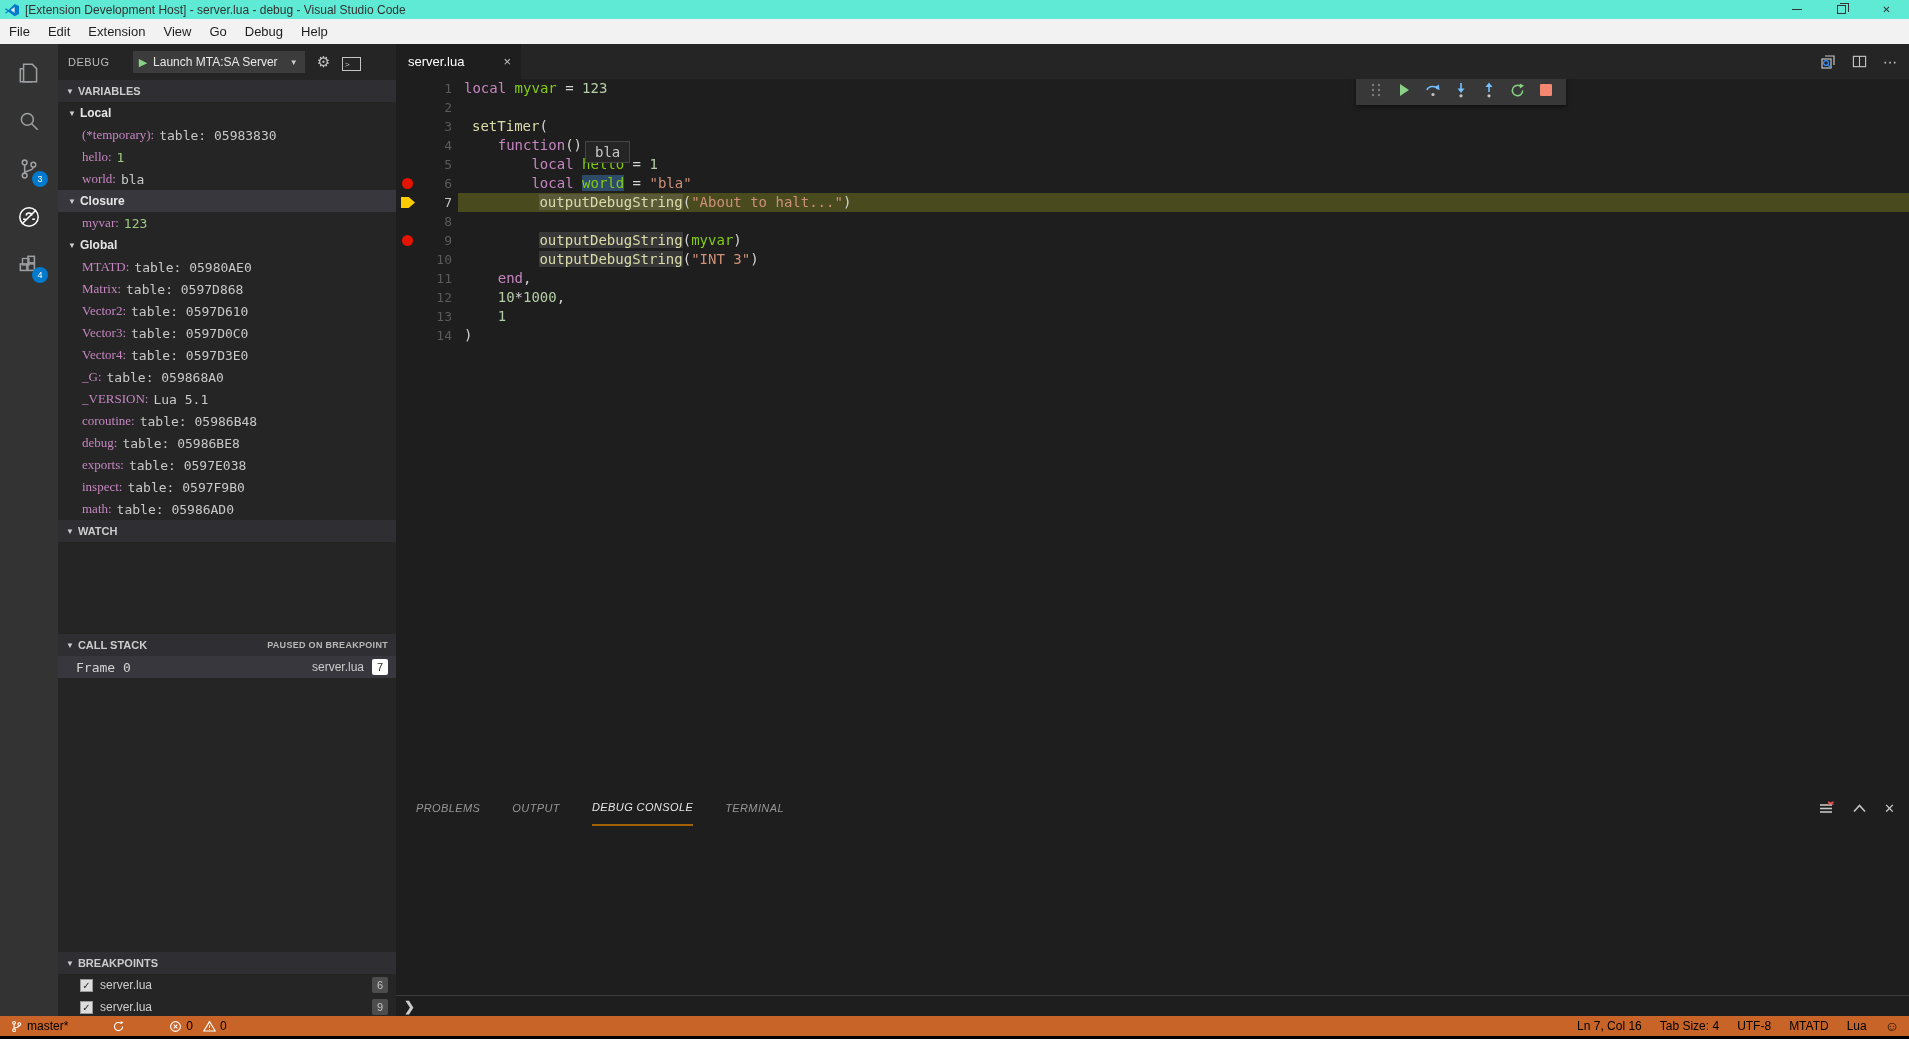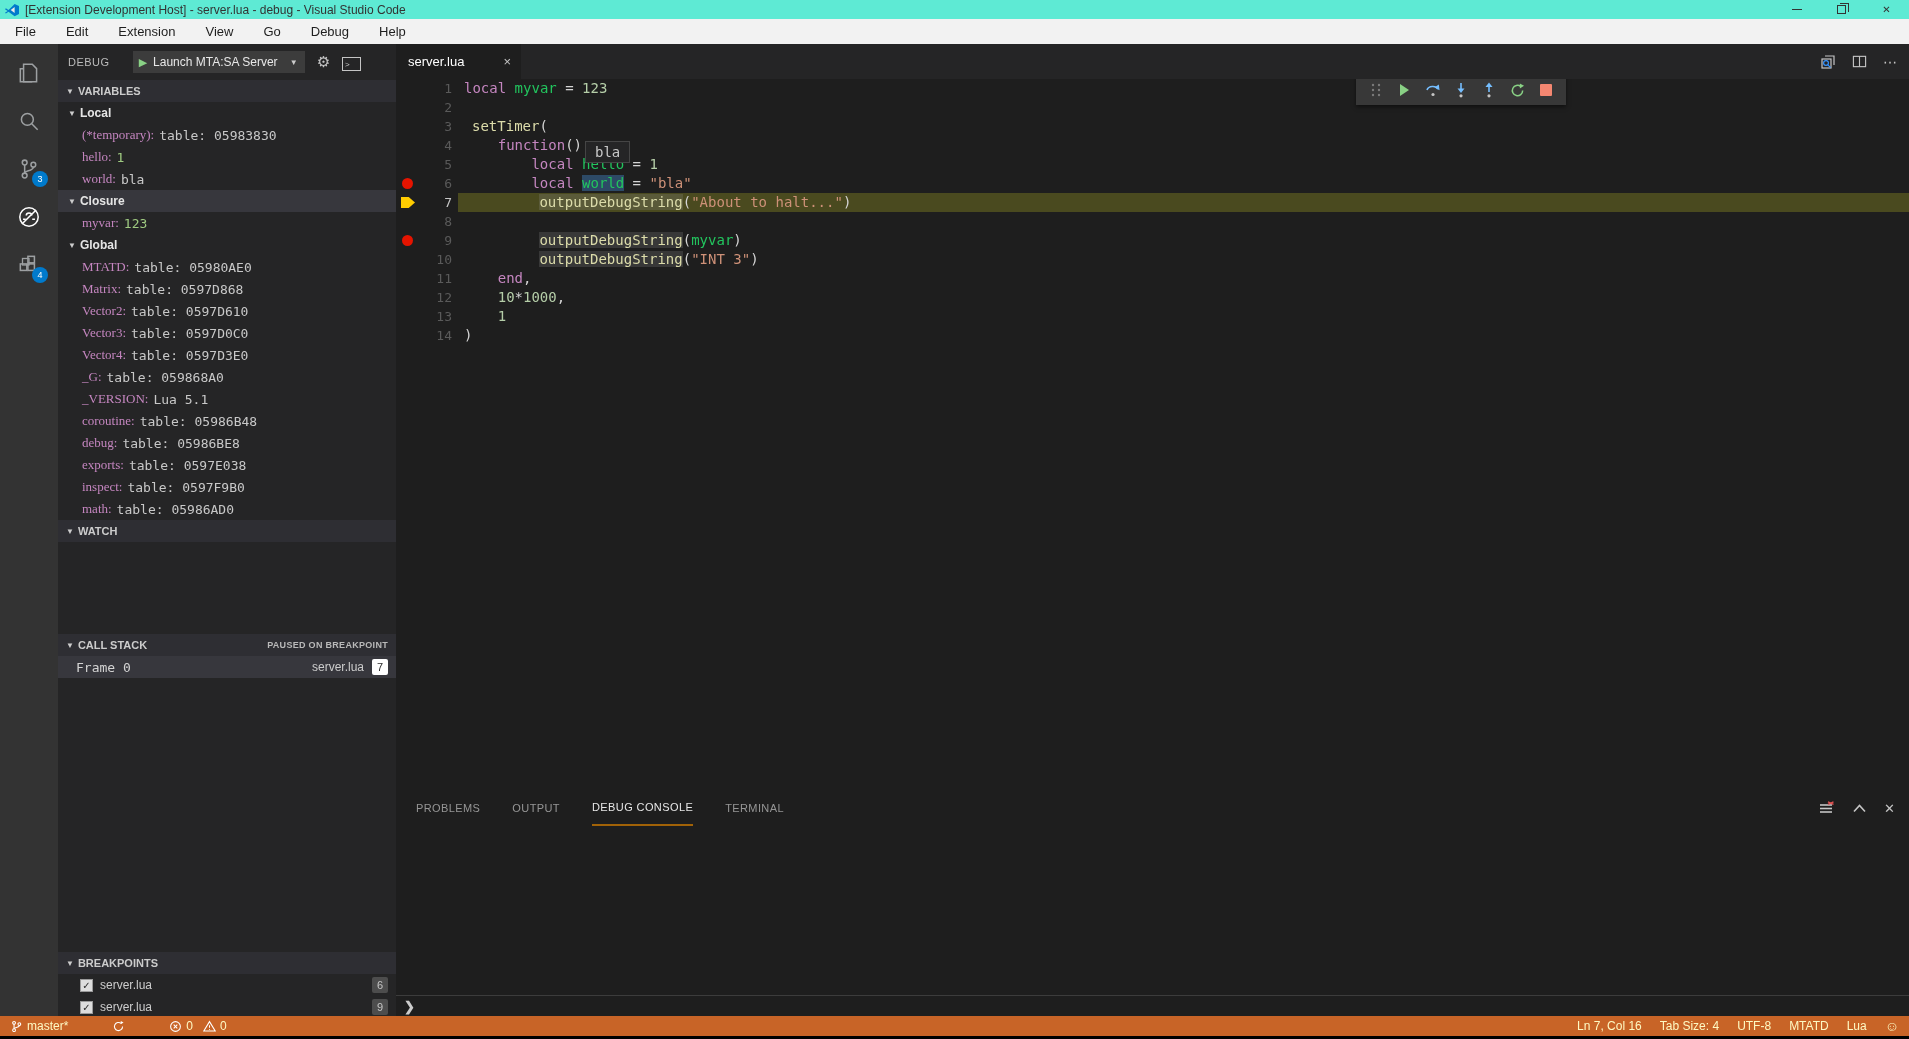--- a/index.html
+++ b/index.html
@@ -14,21 +14,21 @@
   #win-controls { position:absolute; right:0; top:0; height:19px; display:flex; }
   .win-btn { width:45px; height:19px; display:flex; align-items:center; justify-content:center;
              color:#333; font-size:10px; }
   .min-glyph { width:10px; border-bottom:1px solid #333; height:1px; }
   .restore-glyph { width:9px; height:9px; border:1px solid #333; position:relative; }
   .restore-glyph:before { content:""; position:absolute; left:2px; top:-3px; width:8px; height:8px;
              border:1px solid #333; border-left:none; border-bottom:none; }
 
   
   #menubar { height:25px; background:#f2f2f2; display:flex; align-items:center; font-size:13px; color:#1e1e1e; }
-  .menu-item { padding:0 15px; height:100%; display:flex; align-items:center; }
+  .menu-item { padding:0 9px; height:100%; display:flex; align-items:center; }
 
   
   #main { display:flex; height:972px; }
 
   
   #activitybar { width:58px; background:#333333; display:flex; flex-direction:column; padding-top:5px; }
   .ab-item { width:58px; height:48px; display:flex; align-items:center; justify-content:center; position:relative; }
   .ab-item svg { width:26px; height:26px; stroke:#9da0a2; fill:none; stroke-width:1.4; }
   .ab-item.active svg { stroke:#ffffff; }
   .ab-badge { position:absolute; right:10px; bottom:6px; min-width:16px; height:16px; border-radius:8px;
@@ -85,21 +85,21 @@
   #editor-actions .ea-icon { color:#c5c5c5; font-size:14px; display:flex; }
 
   #code-area { flex:1; background:#1e1e1e; position:relative; overflow:hidden; }
   .code-line { display:flex; height:19px; line-height:19px; font-size:14px; position:relative; }
   .glyph { width:26px; position:relative; flex:none; }
   .lnum { width:30px; text-align:right; color:#5a5a5a; font-size:13px; flex:none;
           font-family:"DejaVu Sans Mono", monospace; }
   .code-line.current .lnum { color:#c6c6c6; }
   .ltext { margin-left:12px; white-space:pre; font-family:"DejaVu Sans Mono", monospace; flex:1; }
   .code-line.current .ltext { background:#4a4a1f; margin-left:6px; padding-left:6px; }
-  .tk-kw { color:#c586c0; } .tk-fn { color:#dcdcaa;margin-left:8px; } .tk-var { color:#22c55e; }
+  .tk-kw { color:#c586c0; } .tk-fn { color:#dcdcaa;margin-left:8px; } .tk-var { color:#84cc16; }
   .tk-num { color:#b5cea8; } .tk-str { color:#ce9178; } .tk-pl { color:#d4d4d4; }
   .hl-word { background:#2d4a66; }
   .hl-occ { background:rgba(150,150,150,0.22); }
   .bp-dot { position:absolute; left:6px; top:4px; width:11px; height:11px; border-radius:50%; background:#e51400; }
   .cur-arrow { position:absolute; left:5px; top:4px; width:14px; height:11px; background:#ffcc00;
           clip-path:polygon(0 0, 55% 0, 100% 50%, 55% 100%, 0 100%); }
   #hover-tooltip { position:absolute; left:189px; top:62px; background:#252526; border:1px solid #454545;
           color:#c8c8c8; font-size:14px; padding:2px 9px; font-family:"DejaVu Sans Mono",monospace; z-index:5; }
 
   
@@ -114,21 +114,21 @@
   .panel-tab { font-size:11px; letter-spacing:.4px; color:#969696; margin-right:32px; height:100%;
           display:flex; align-items:center; border-bottom:1px solid transparent; }
   .panel-tab.active { color:#e7e7e7; border-bottom:2px solid #a16207; }
   #panel-actions { position:absolute; right:14px; top:0; height:36px; display:flex; align-items:center; gap:18px; }
   #panel-actions .pa-icon { color:#c5c5c5; font-size:13px; display:flex; }
   #console-body { flex:1; }
   #console-input { height:21px; border-top:1px solid #3c3c3c; display:flex; align-items:center; padding-left:8px; }
   #console-prompt { color:#cccccc; font-size:13px; font-weight:bold; }
 
   
-  #statusbar { height:20px; background:#c86427; color:#fef9c3; display:flex; align-items:center;
+  #statusbar { height:20px; background:#c86427; color:#000000; display:flex; align-items:center;
           font-size:12px; padding:0 10px;gap:30px; }
   .sb-item { display:flex; align-items:center; margin-right:14px; gap:4px; }
   .sb-right { margin-left:auto; display:flex; align-items:center; }
   .sb-right .sb-item { margin-right:0; margin-left:18px; }
   #win-bottom-edge { height:3px; background:#000000; }
   svg.sbi { width:13px; height:13px; stroke:#ffffff; fill:none; stroke-width:1.3; }
 </style>
 </head>
 <body>
 
@@ -491,21 +491,21 @@
             <span class="glyph"></span>
             <span class="lnum">14</span>
             <span class="ltext"><span class="tk-pl">)</span></span>
           </div>
         </div>
       <div id="hover-tooltip">bla</div>
     </div>
 
     <div id="panel">
       <div id="panel-header">
-        <div id="panel-tabs" style="display:flex;height:100%;">
+        <div id="panel-tabs" style="display:flex;height:100%;font-style:italic;">
             <div class="panel-tab">PROBLEMS</div>
             <div class="panel-tab">OUTPUT</div>
             <div class="panel-tab active">DEBUG CONSOLE</div>
             <div class="panel-tab">TERMINAL</div>
           </div>
         <div id="panel-actions">
           <span class="pa-icon">
             <svg width="16" height="14" viewBox="0 0 16 14" stroke="#c5c5c5" stroke-width="1.6" fill="none">
               <line x1="1" y1="4" x2="13" y2="4"></line>
                 <line x1="1" y1="7.5" x2="13" y2="7.5"></line>

